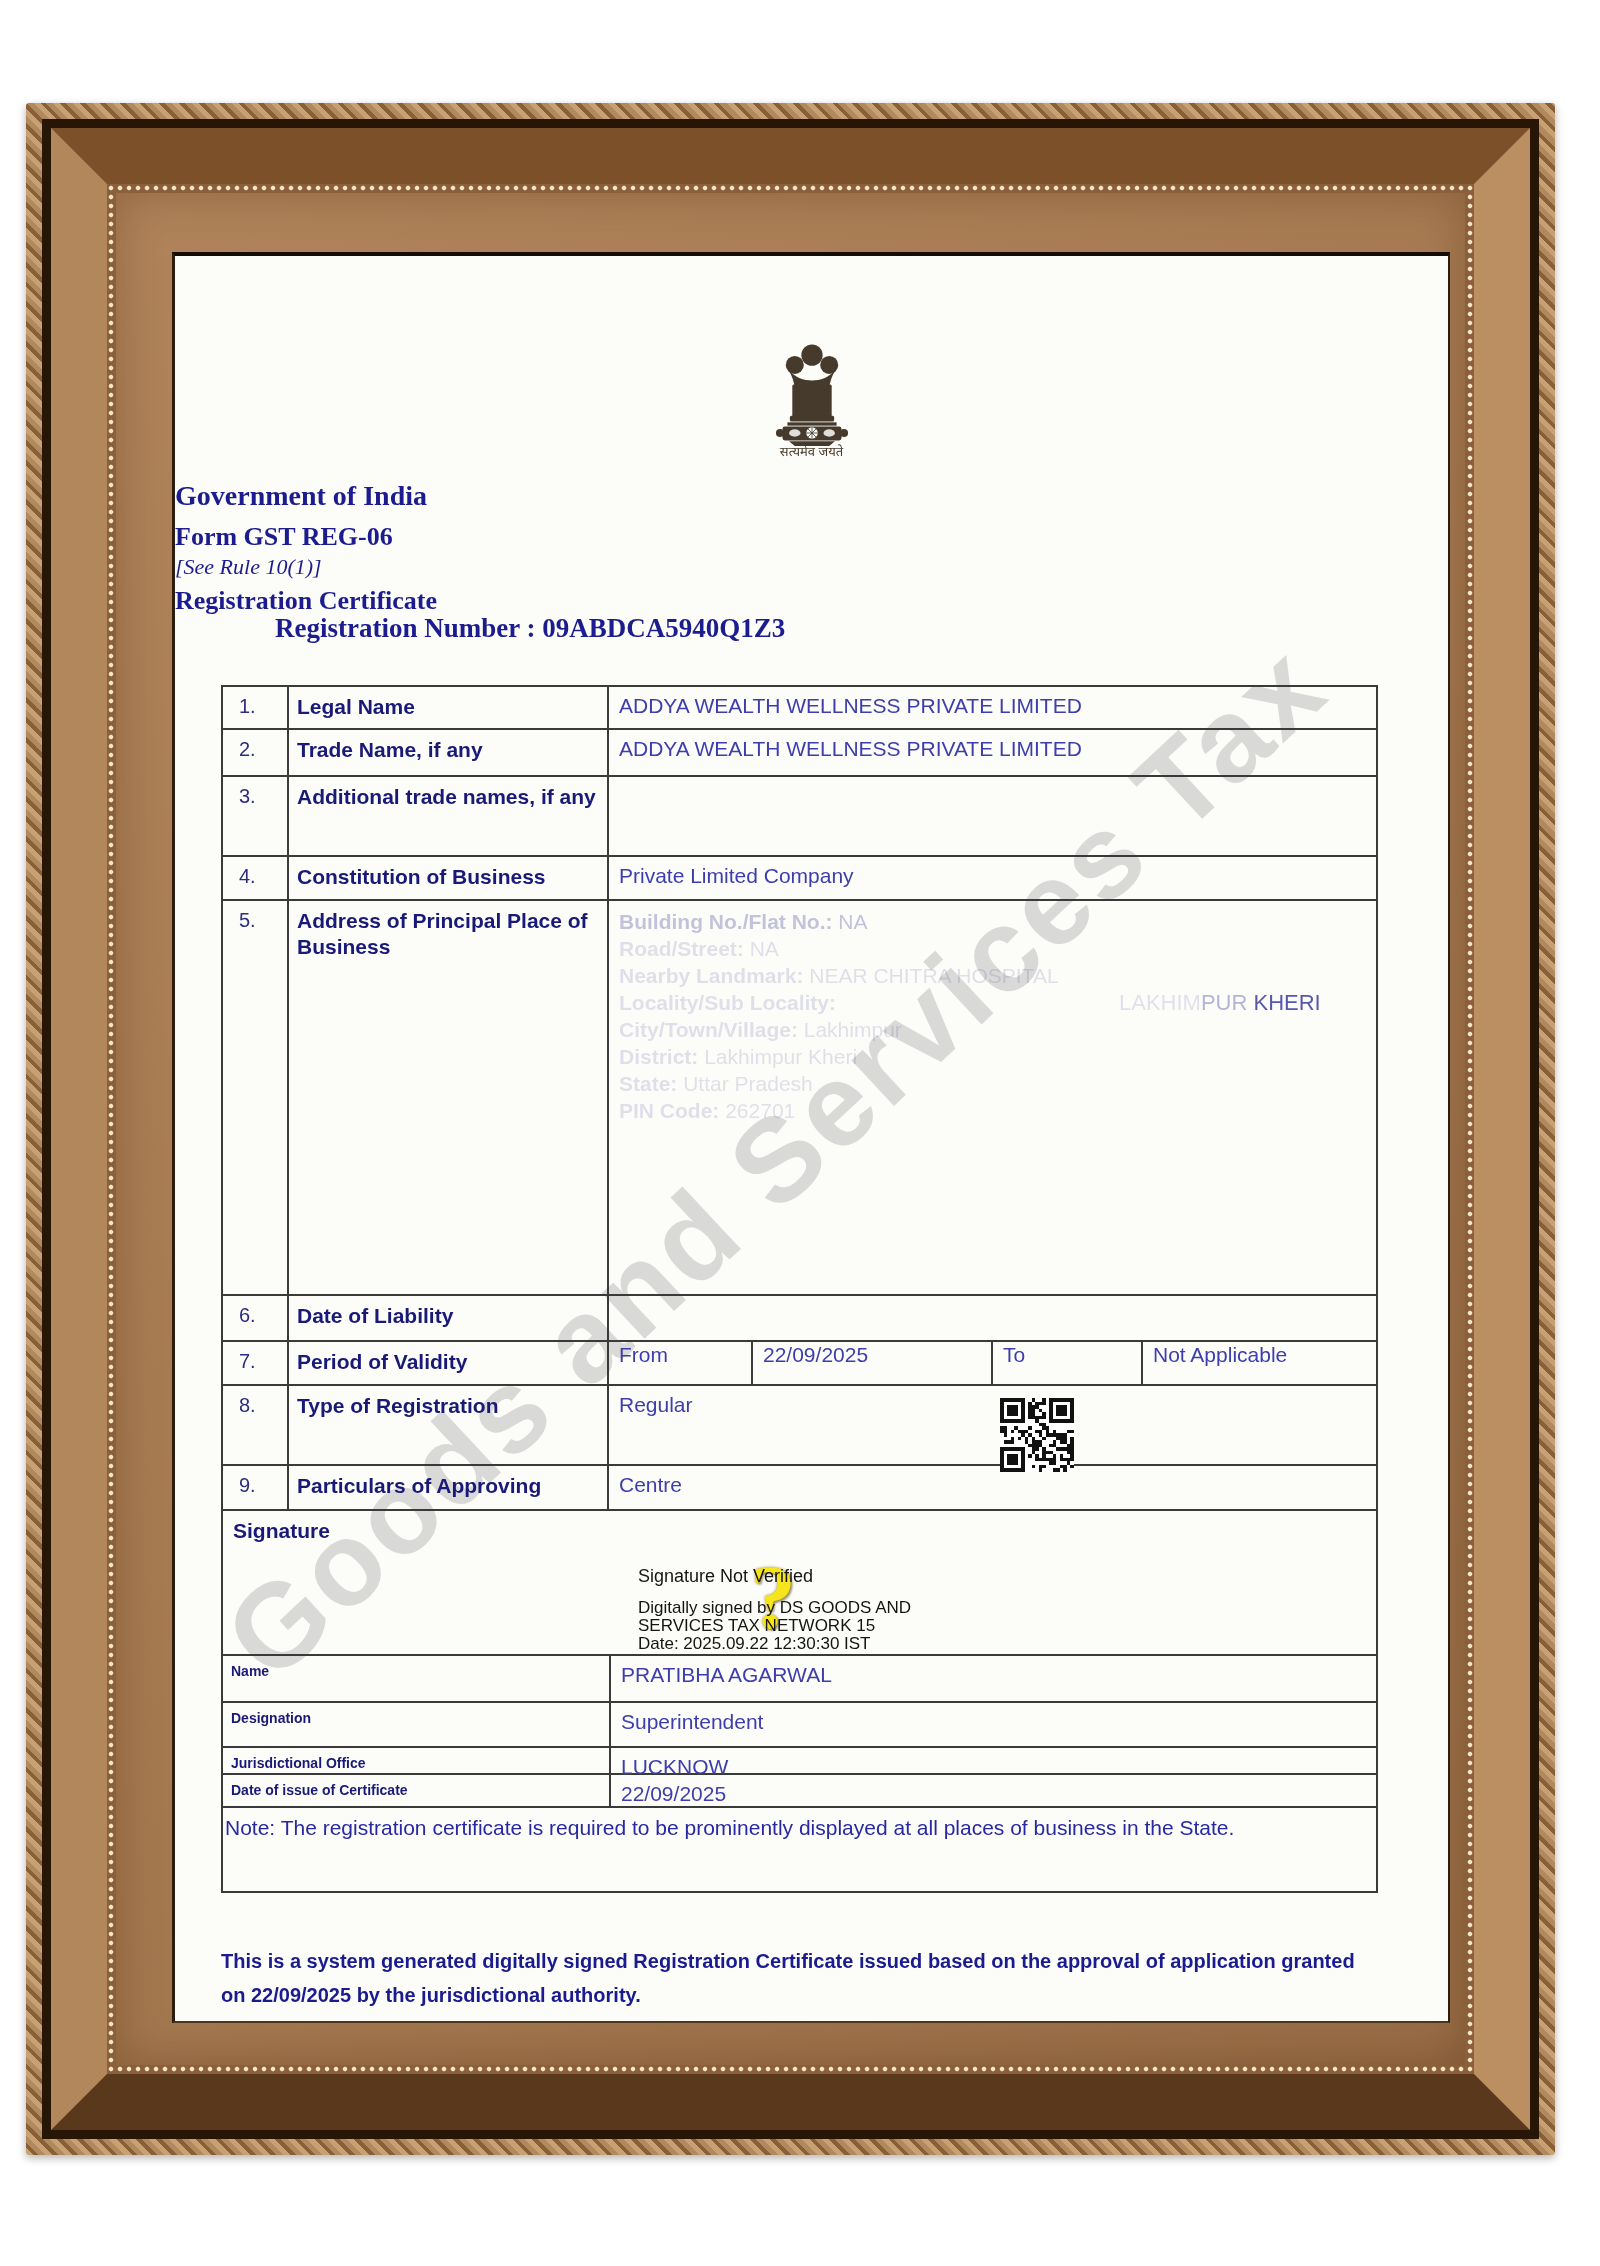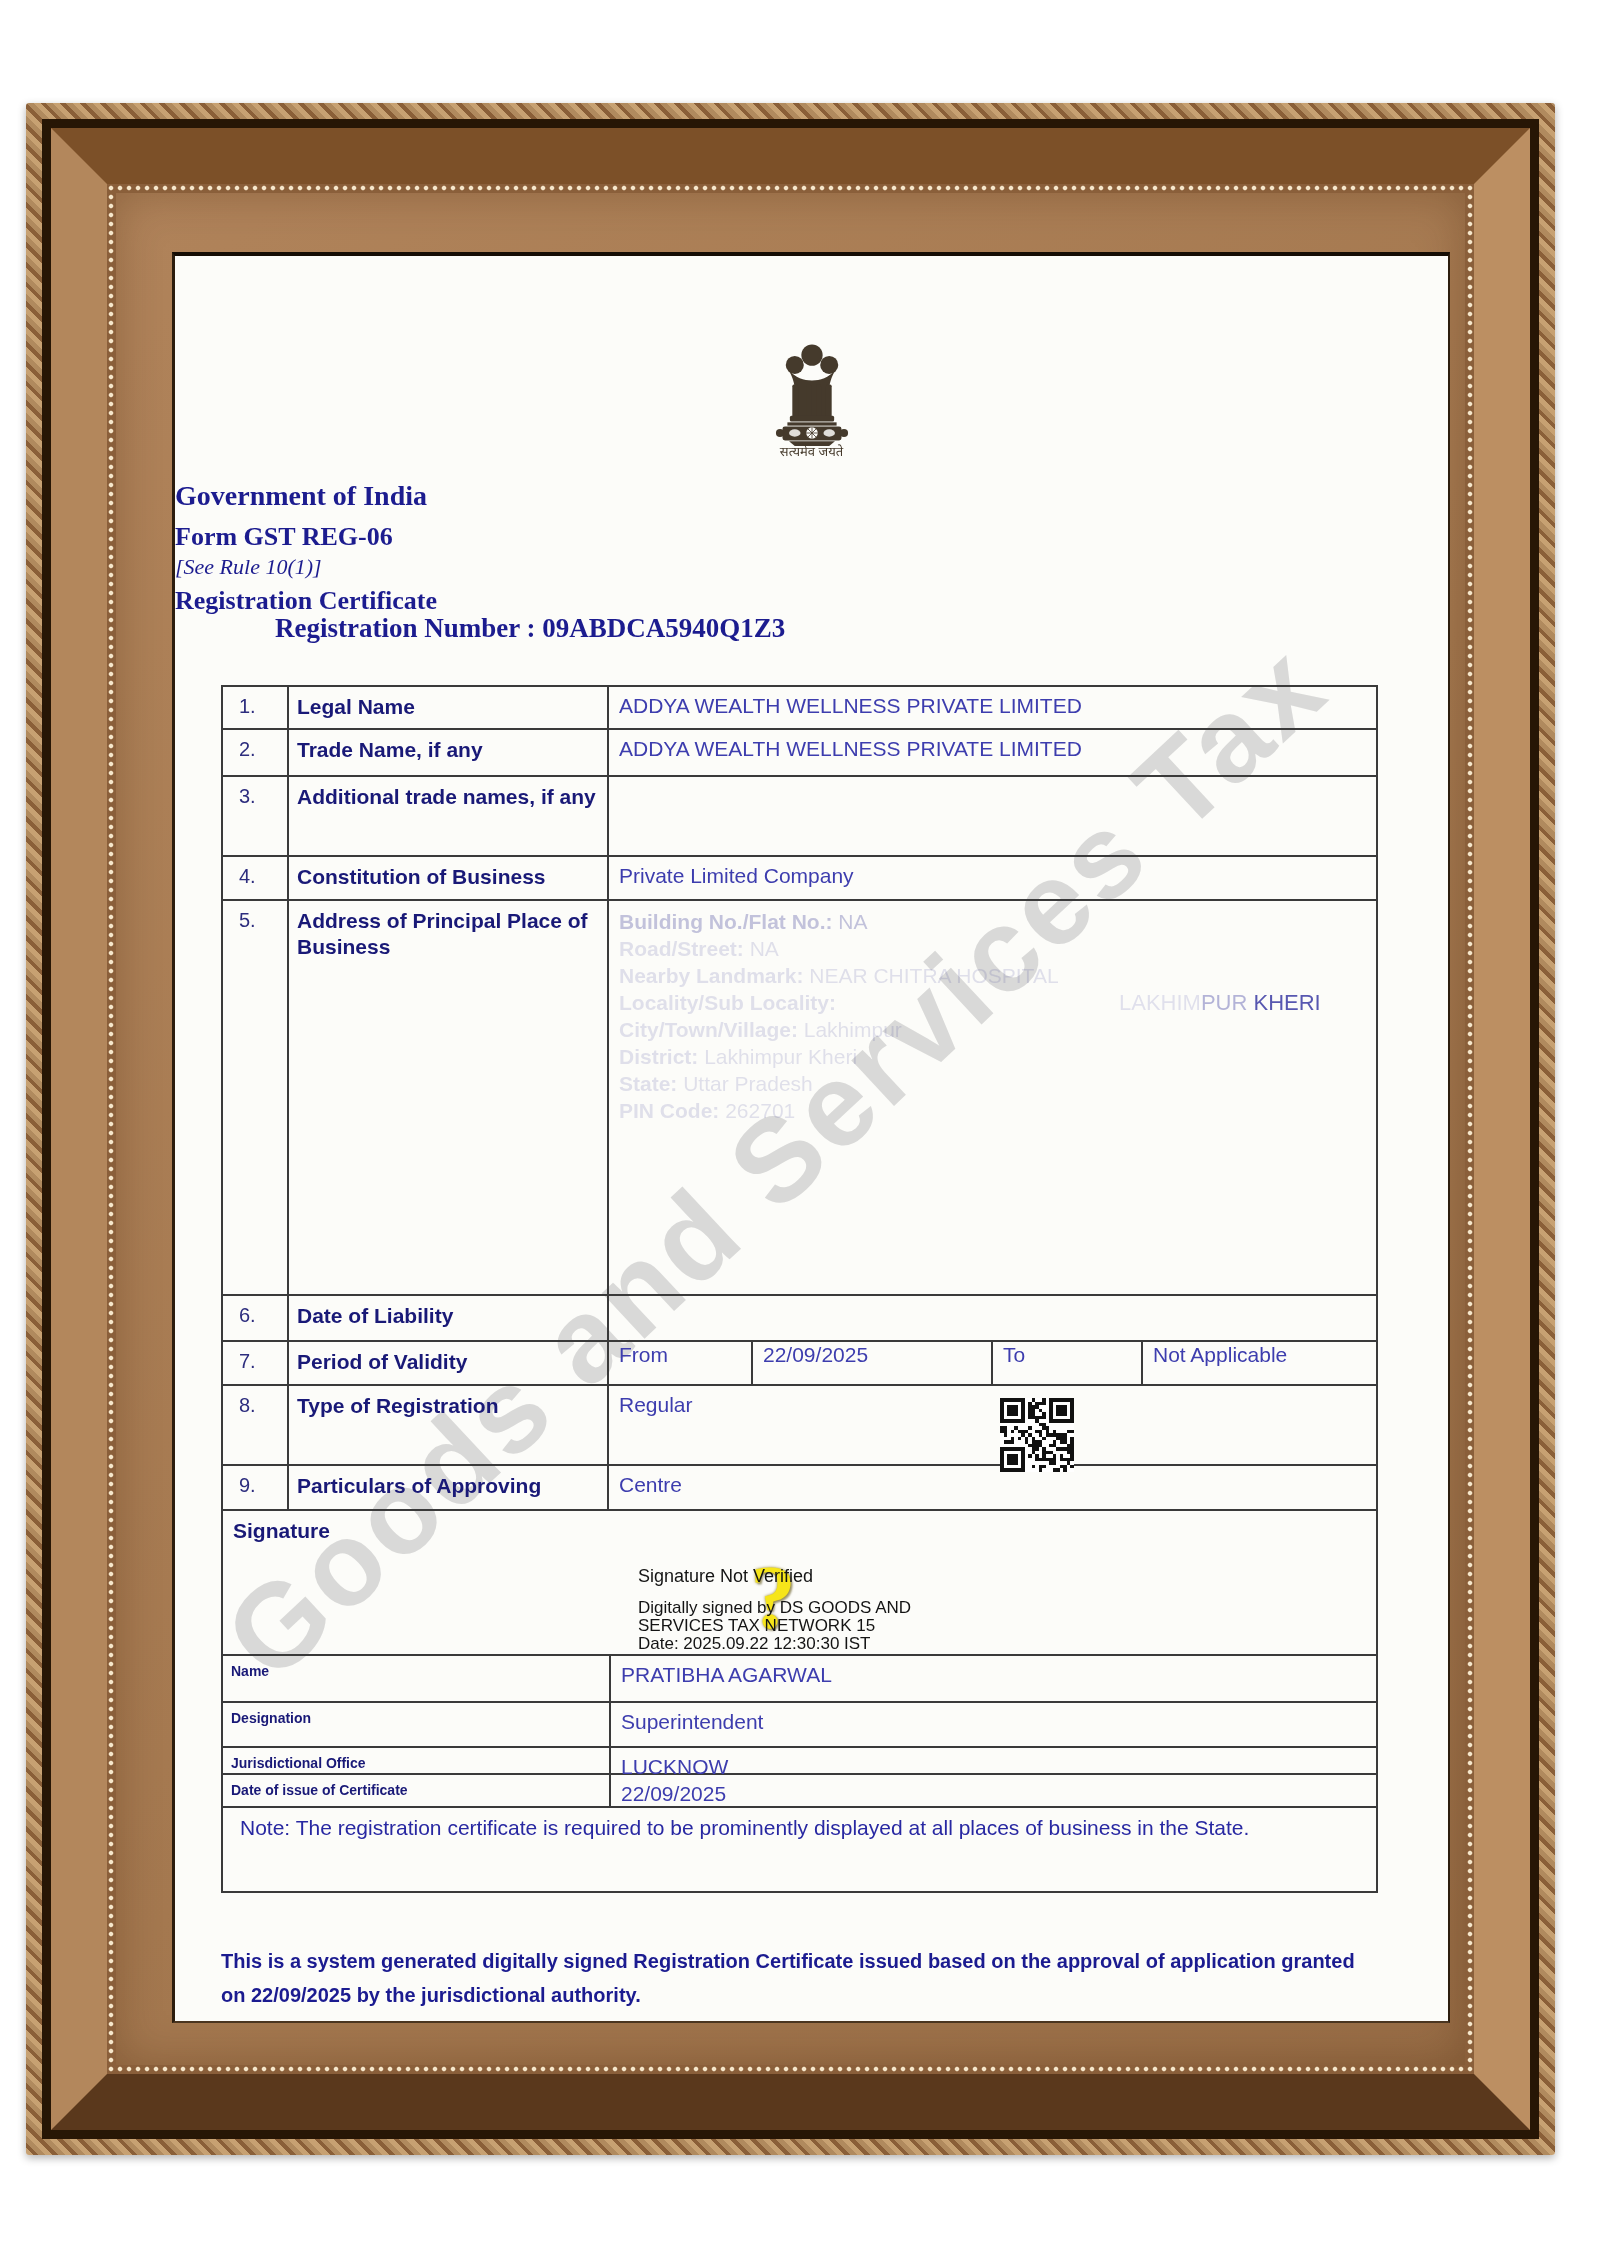--- a/index.html
+++ b/index.html
@@ -51,21 +51,21 @@
   .c-num{flex:0 0 66px;box-sizing:border-box;border-right:2px solid #3a3a3a;
          padding:8px 0 0 16px;font-size:20px;color:#2d2d7e;}
   .c-label{flex:0 0 320px;box-sizing:border-box;border-right:2px solid #3a3a3a;
            padding:7px 8px;font-weight:bold;font-size:21px;color:#191977;line-height:1.25;}
   .c-val{flex:1;box-sizing:border-box;padding:7px 10px;font-size:21px;color:#3d3dae;}
   .c-sub1{flex:0 0 144px}.c-sub2{flex:0 0 240px}.c-sub3{flex:0 0 150px}.c-sub4{flex:1}
   .c-sub1,.c-sub2,.c-sub3{box-sizing:border-box;border-right:2px solid #3a3a3a;}
   .c-sub1,.c-sub2,.c-sub3,.c-sub4{padding:1px 10px;font-size:21px;color:#3d3dae;}
   .c-wlabel{flex:0 0 388px;box-sizing:border-box;border-right:2px solid #3a3a3a;
             padding:7px 8px;font-weight:bold;font-size:14px;color:#191977;}
-  .c-full{flex:1;box-sizing:border-box;padding:8px 17px;font-size:21px;color:#2828a2;}
+  .c-full{flex:1;box-sizing:border-box;padding:8px 2px;font-size:21px;color:#2828a2;}
   .c-sig{flex:1;position:relative;box-sizing:border-box;}
 
   
   .addr{position:relative;line-height:27px;white-space:nowrap;}
   .addr b{font-weight:bold;}
   .f-strong{color:rgba(60,60,150,.30);}
   .f-weak{color:rgba(60,60,150,.15);}
   .line4{position:relative;}
   .loc-overlay{position:absolute;left:500px;top:0;font-size:22px;}
   .loc-a{color:rgba(60,60,160,.14);} .loc-b{color:rgba(60,60,160,.38);} .loc-c{color:rgba(50,50,160,.82);}

